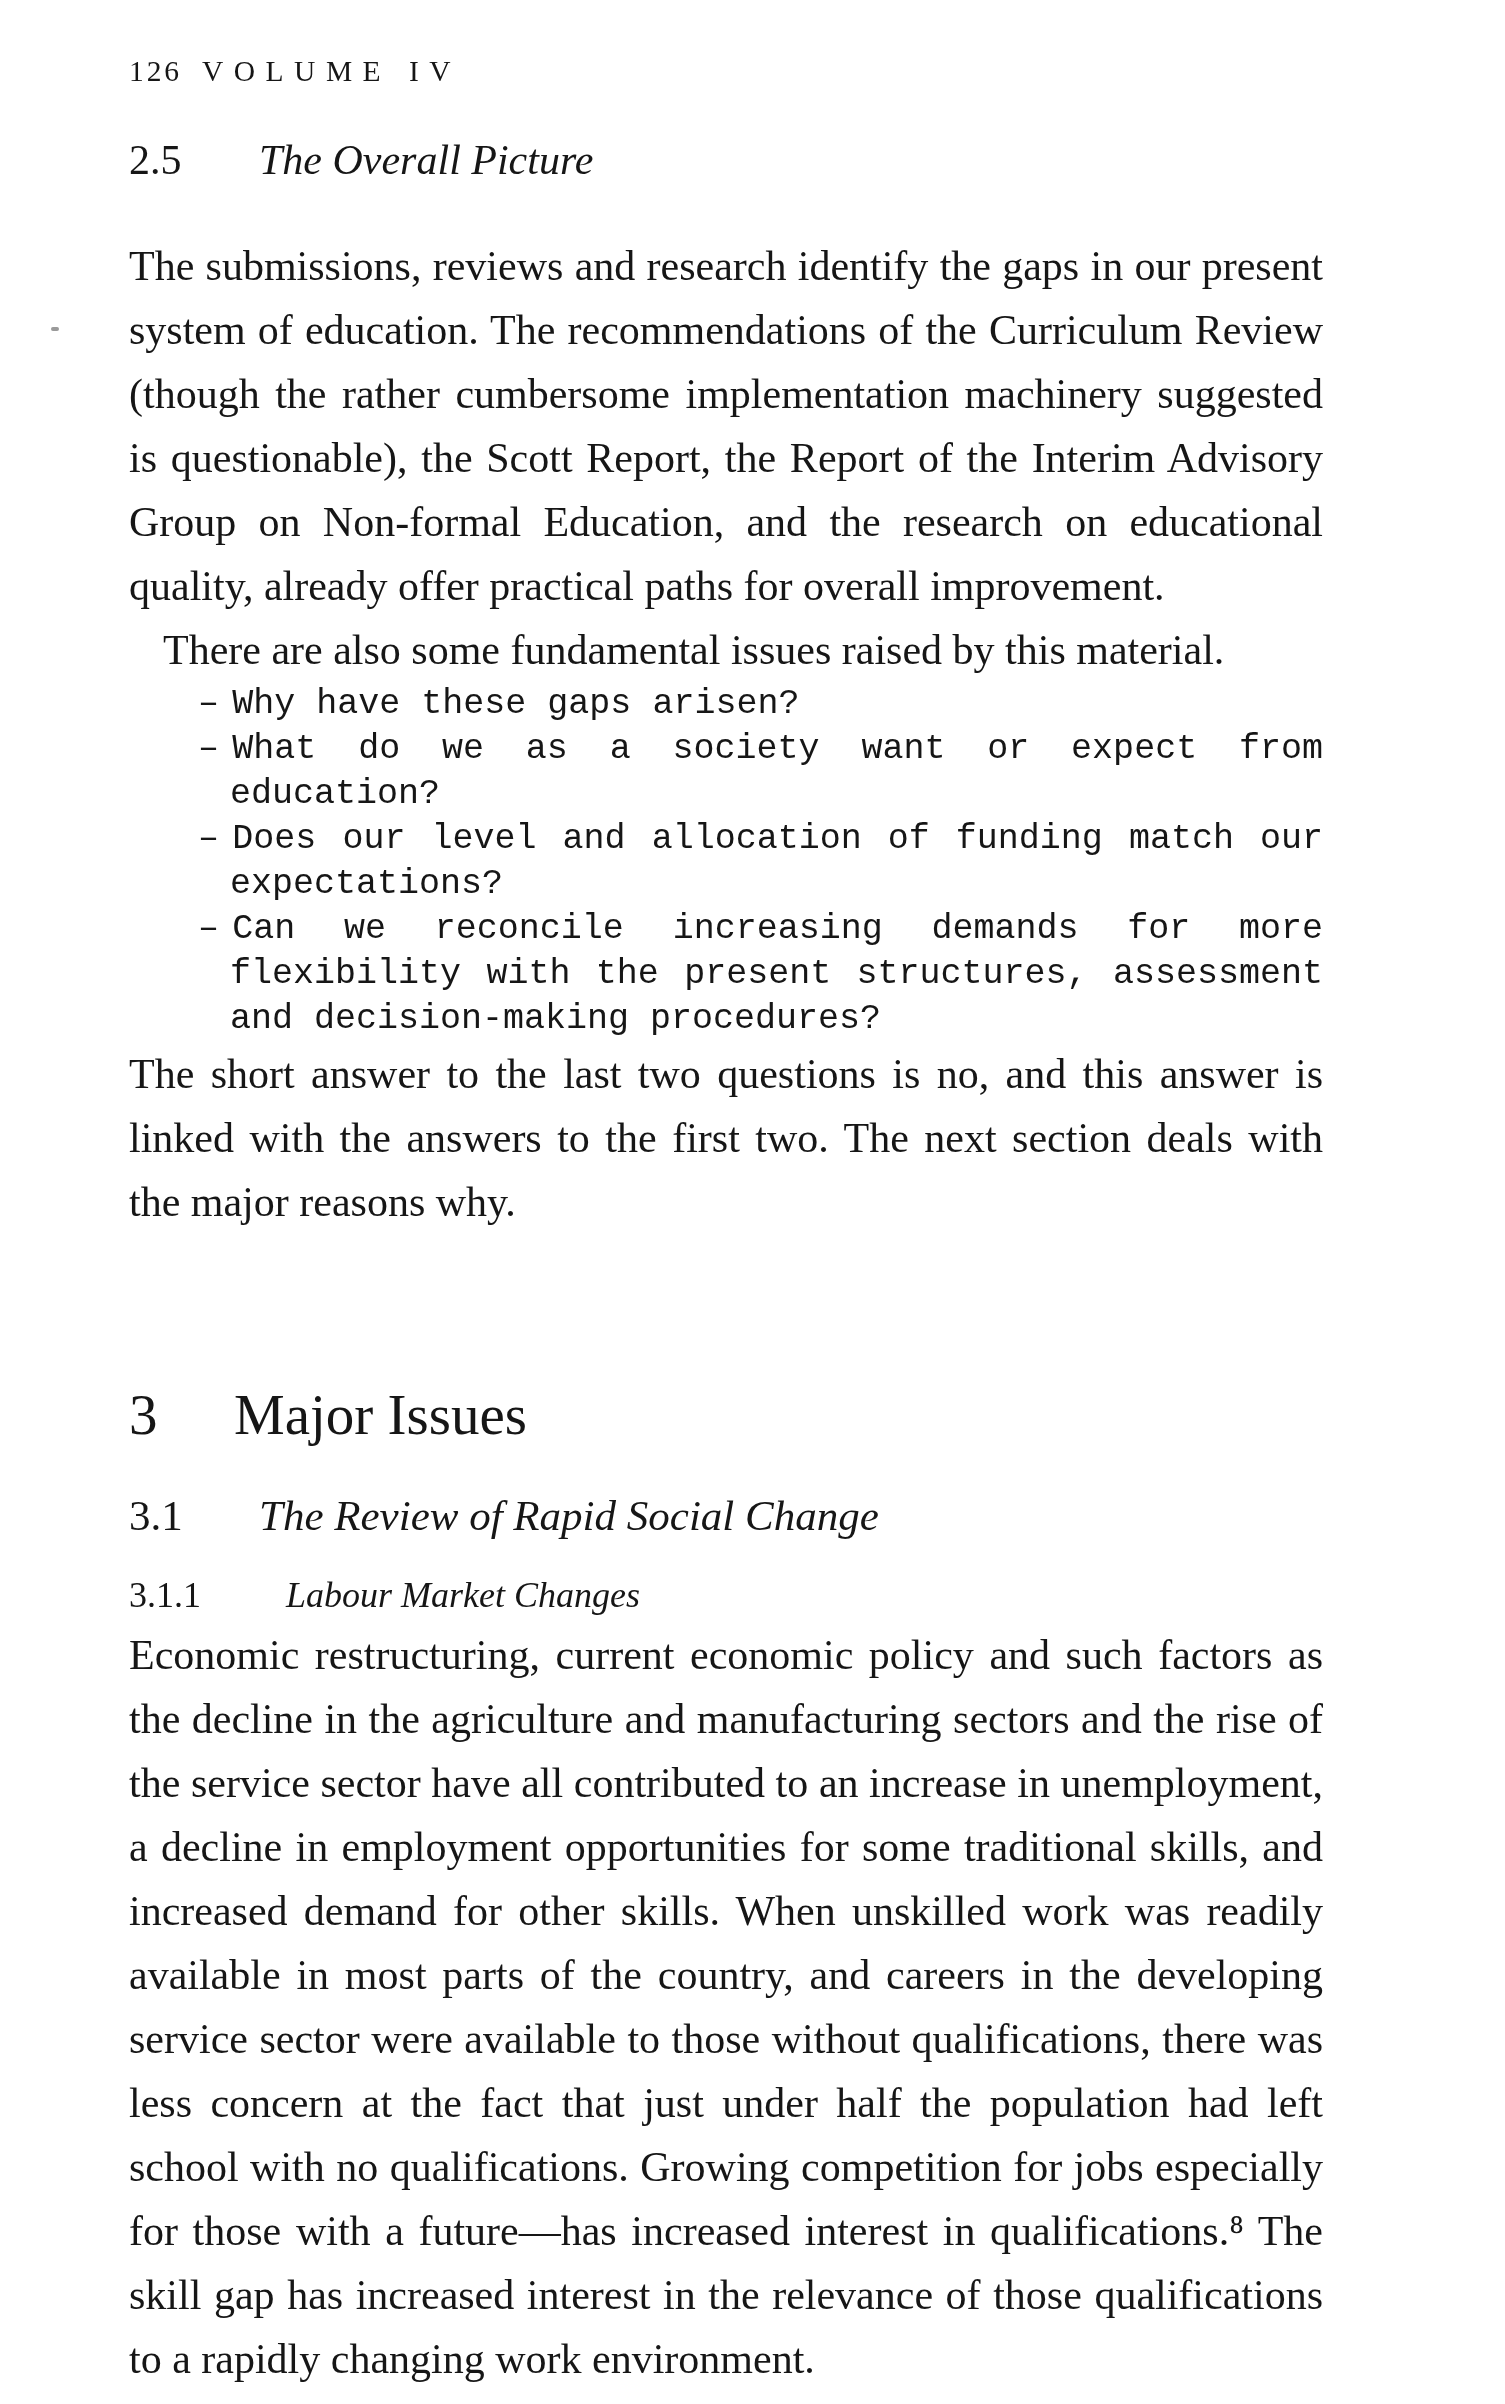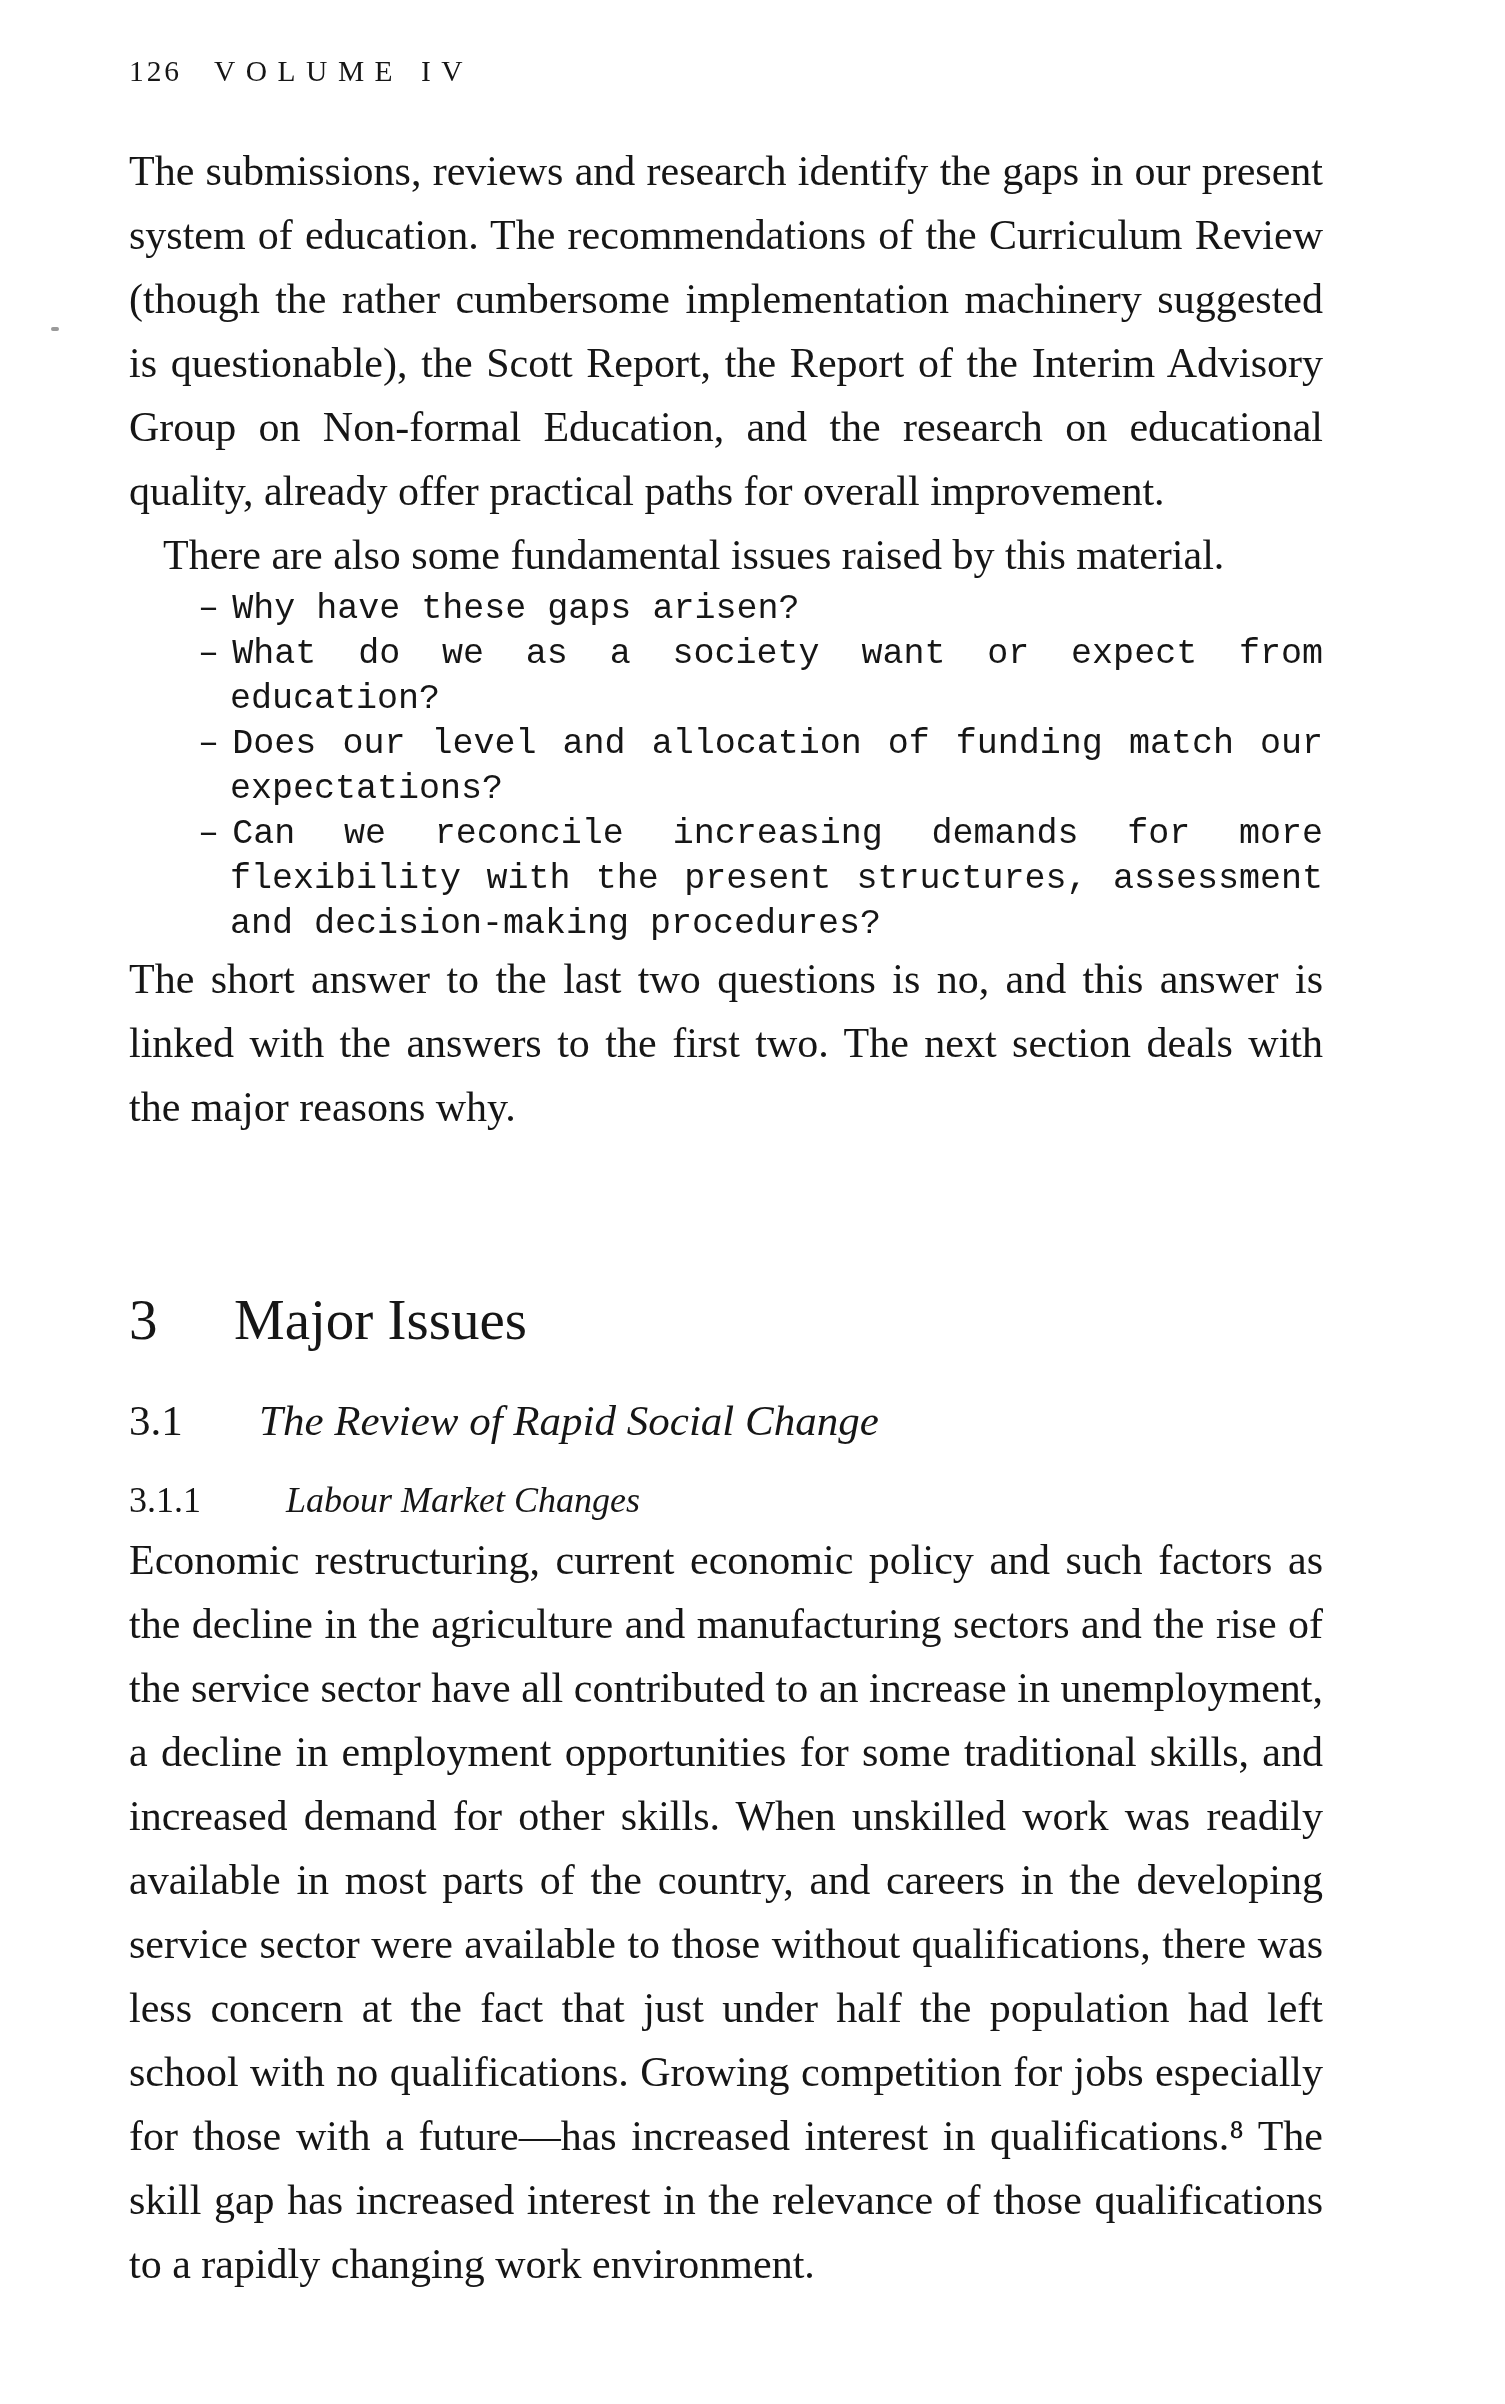--- a/index.html
+++ b/index.html
@@ -29,21 +29,21 @@
     height: 3.8px;
     background: #9a9a9a;
     border-radius: 1.9px;
   }
   .running-head {
     font-size: 29.5px;
     letter-spacing: 2.9px;
     white-space: nowrap;
   }
   .running-head .volume {
-    margin-left: 32px;
+    margin-left: 20px;
     letter-spacing: 10.5px;
     text-align: center;
   }
   .h-25 {
     margin: 49px 0 0 0;
     font-size: 42px;
     font-weight: normal;
     line-height: 1.1;
   }
   .h-25 .h-num { display: inline-block; min-width: 130px; font-style: normal; }
@@ -105,20 +105,23 @@
 <body>
 
 <div class="scan-artifact"></div>
 
 <div class="page">
 
   <div class="running-head">
     <span>126</span><span class="volume">VOLUME IV</span>
   </div>
 
+  <h2 class="h-25">
+    <span class="h-num">2.5</span><span class="h-title">The Overall Picture</span>
+  </h2>
 
   <p class="bodytext para-first">The submissions, reviews and research identify the gaps in our present system of education. The recommendations of the Curriculum Review (though the rather cumbersome implementation machinery suggested is questionable), the Scott Report, the Report of the Interim Advisory Group on Non-formal Education, and the research on educational quality, already offer practical paths for overall improvement.</p>
 
   <p class="bodytext para-indent">There are also some fundamental issues raised by this material.</p>
 
   <ul class="issues">
     <li>
       <span class="marker">–</span><span>Why have these gaps arisen?</span>
     </li>
     <li>

